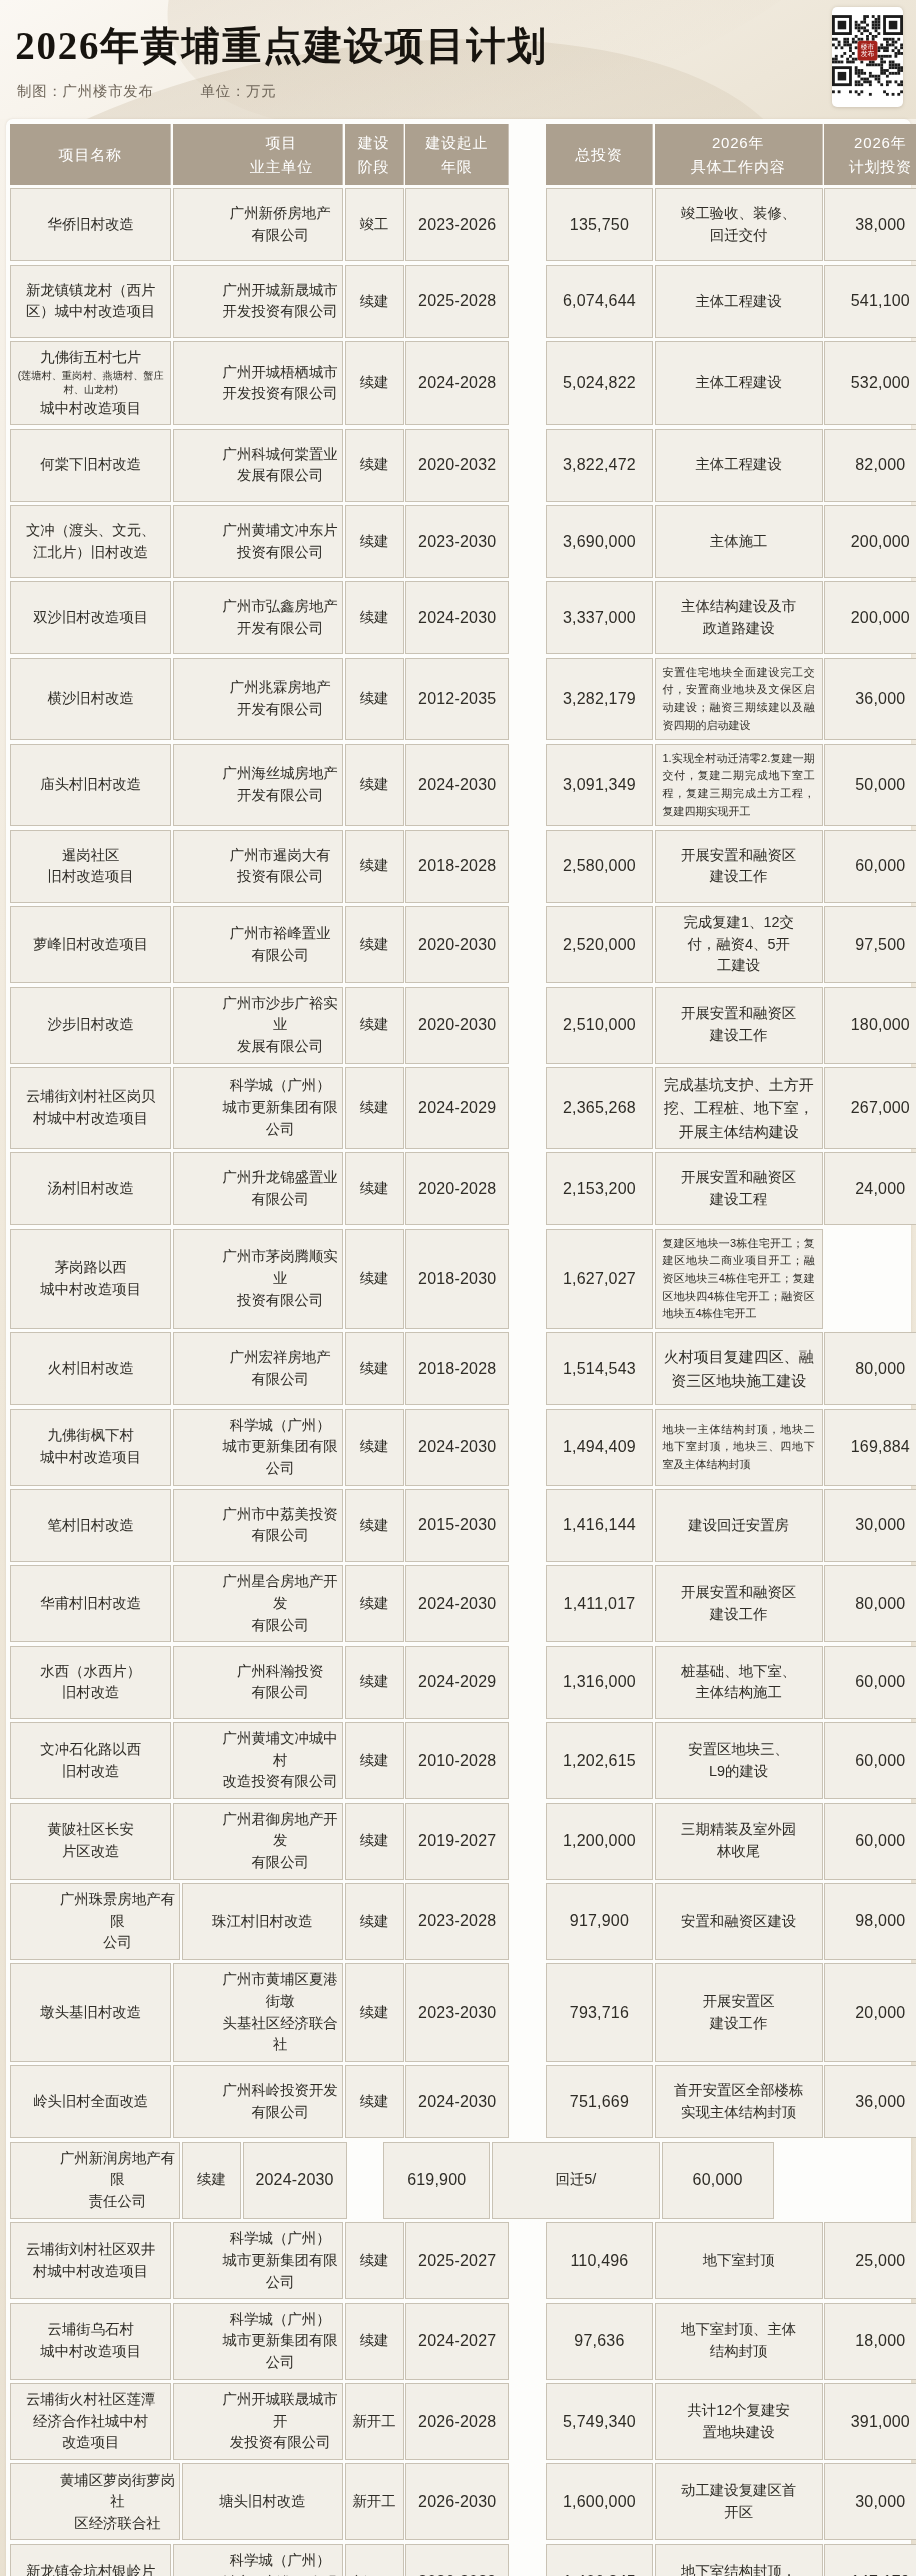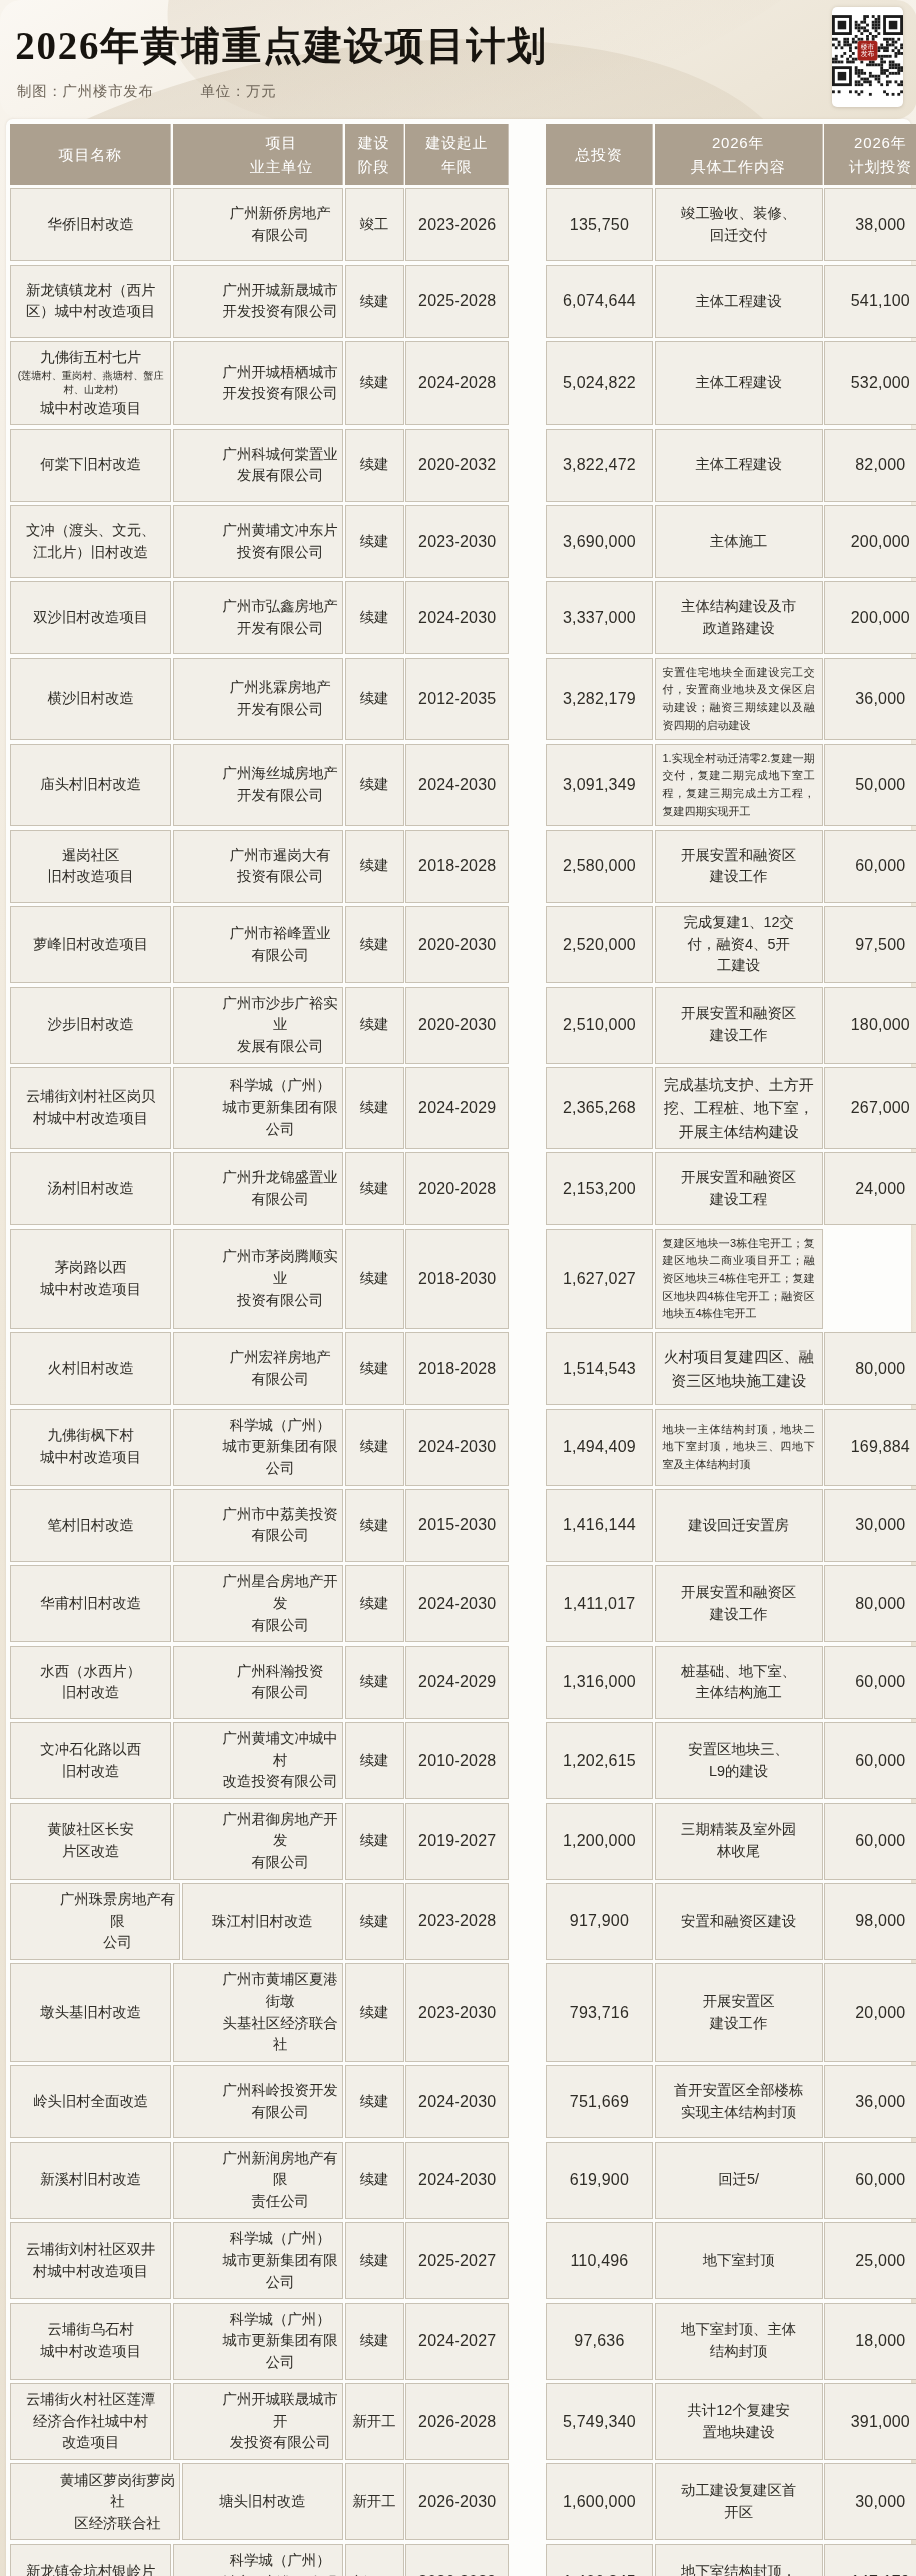--- a/index.html
+++ b/index.html
@@ -6,21 +6,21 @@
   html,body { width:917px; }
   body {
     font-family: "Liberation Sans", "DejaVu Sans", sans-serif;
     background: linear-gradient(165deg, #f8f4ed 0%, #efe8da 45%, #e7dfcf 100%);
     color:#2c2a25;
     position:relative;
     overflow:hidden;
   }
   
   .hero { position:relative; height:119px; overflow:hidden;
-    background: linear-gradient(150deg,#fbf8f3 0%, #f1ebdf 60%, #e9e1d1 100%); border-radius: 21px; }
+    background: linear-gradient(150deg,#fbf8f3 0%, #f1ebdf 60%, #e9e1d1 100%); }
   .swoosh1,.swoosh2 { position:absolute; border-radius:50%; pointer-events:none; }
   .swoosh1 { width:764px; height:357px; left:153px; top:-255px; transform:rotate(-18deg);
     background: linear-gradient(180deg, rgba(214,200,178,.55), rgba(255,255,255,0)); }
   .swoosh2 { width:934px; height:425px; left:-127px; top:51px; transform:rotate(-10deg);
     background: linear-gradient(180deg, rgba(209,196,174,.4), rgba(255,255,255,0)); }
   .title { position:absolute; left:15.3px; top:18.7px; font-family:"Liberation Serif","DejaVu Serif",serif;
     font-weight:900; font-size:39px; letter-spacing:1.7px; color:#17140f; }
   .meta { position:absolute; left:17px; top:82px; font-size:14.4px; color:#6f665a; letter-spacing:0.8px; }
   .meta .unit { margin-left:42px; }
   .qr-card { position:absolute; right:13.6px; top:6.8px; width:71px; height:100px; background:#ffffff;
@@ -546,21 +546,20 @@
         <div class="cell c2 pre">广州科岭投资开发
 有限公司</div>
         <div class="cell c3">续建</div>
         <div class="cell c4 num">2024-2030</div>
         <div class="cell c5 num">751,669</div>
         <div class="cell c6 pre work">首开安置区全部楼栋
 实现主体结构封顶</div>
         <div class="cell c7 num">36,000</div>
       </div>
       <div class="trow">
-        <div class="cell c1 pre"><span>新溪村旧村改造</span></div>
         <div class="cell c2 pre">广州新润房地产有限
 责任公司</div>
         <div class="cell c3">续建</div>
         <div class="cell c4 num">2024-2030</div>
         <div class="cell c5 num">619,900</div>
         <div class="cell c6 pre work">回迁5/</div>
         <div class="cell c7 num">60,000</div>
       </div>
       <div class="trow">
         <div class="cell c1 pre"><span>云埔街刘村社区双井

